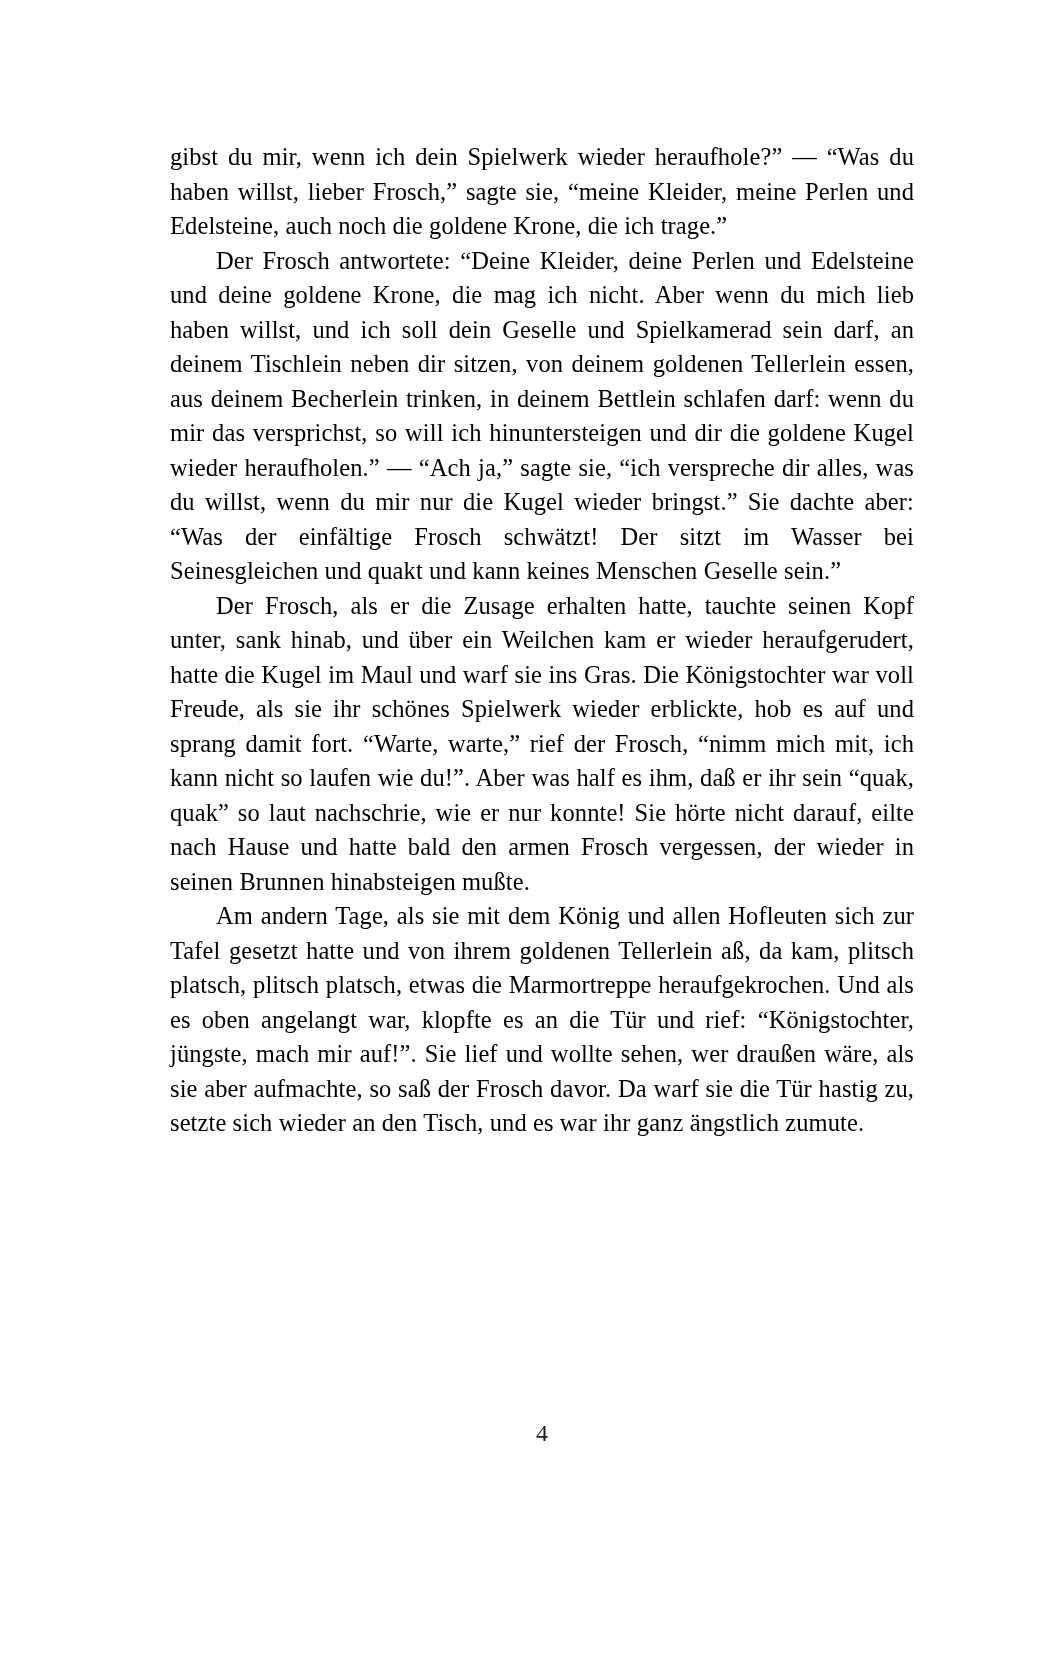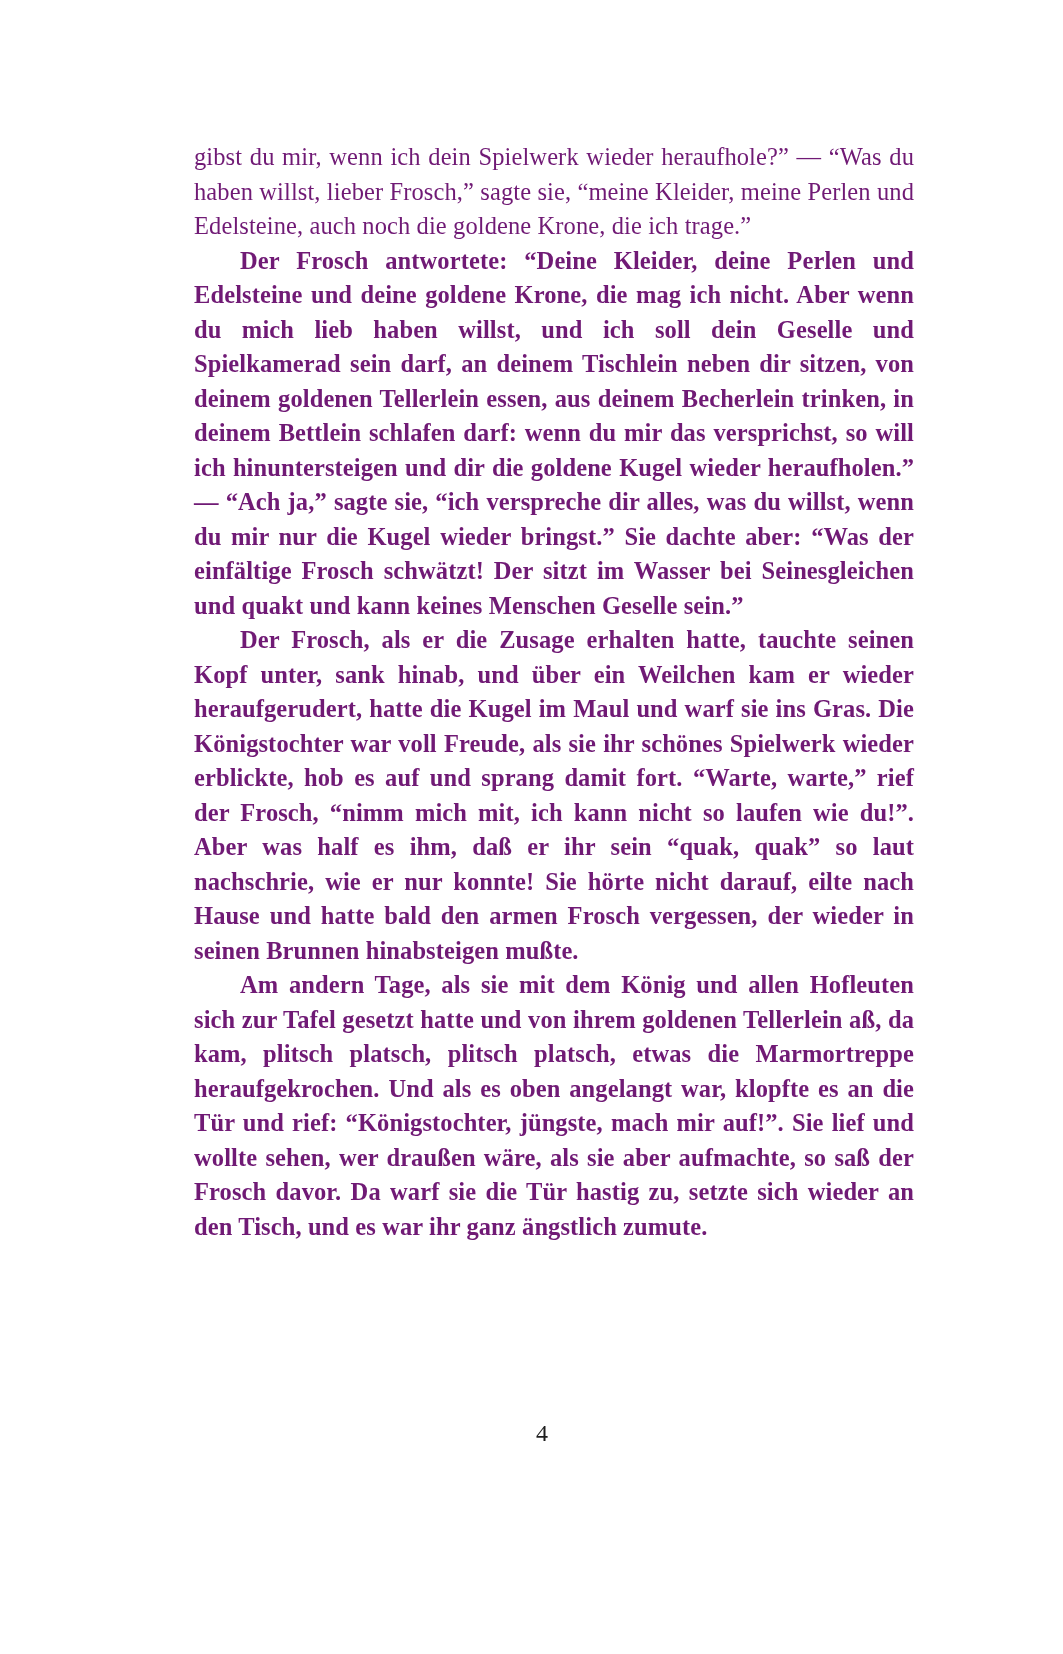--- a/index.html
+++ b/index.html
@@ -20,27 +20,25 @@
     position: absolute;
     left: 170px;
     top: 140px;
     width: 744px;
   }
   .text-block p {
     font-size: 24.5px;
     line-height: 34.5px;
     text-align: justify;
     text-justify: inter-word;
-    color: #701a75;
+    color: #000000;
     letter-spacing: 0.1px;
-    margin-left: 24px;
   }
   .text-block p.indent {
     text-indent: 46px;
-    font-weight: bold;
   }
   .page-number {
     position: absolute;
     top: 1418px;
     left: 170px;
     width: 744px;
     text-align: center;
     font-size: 24px;
     line-height: 30px;
     color: #1e1e1e;

